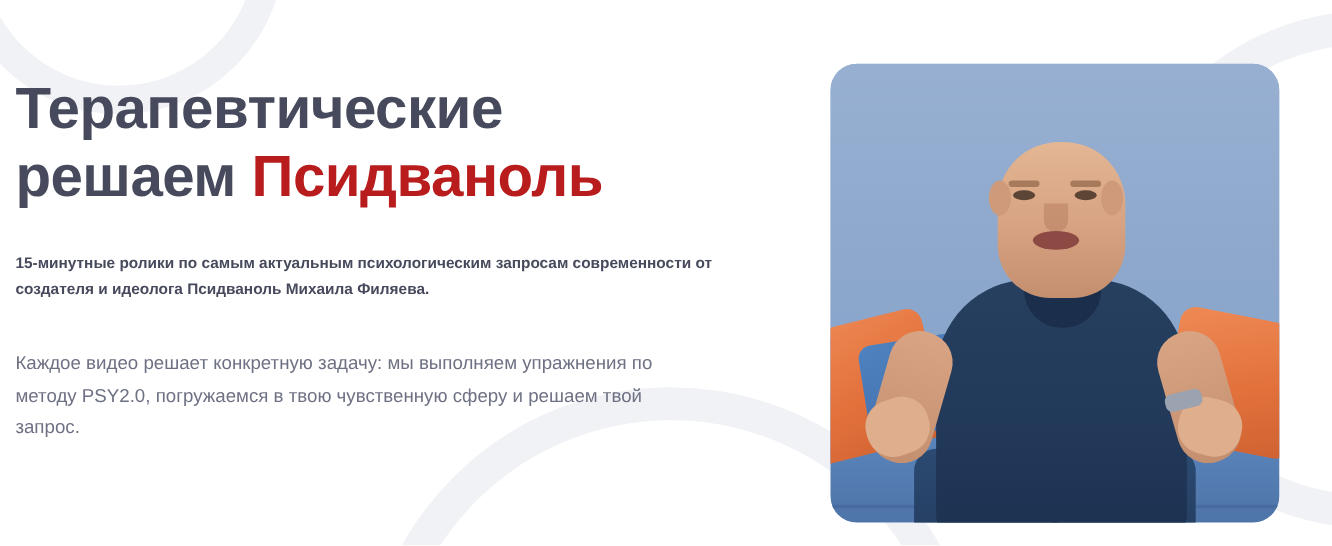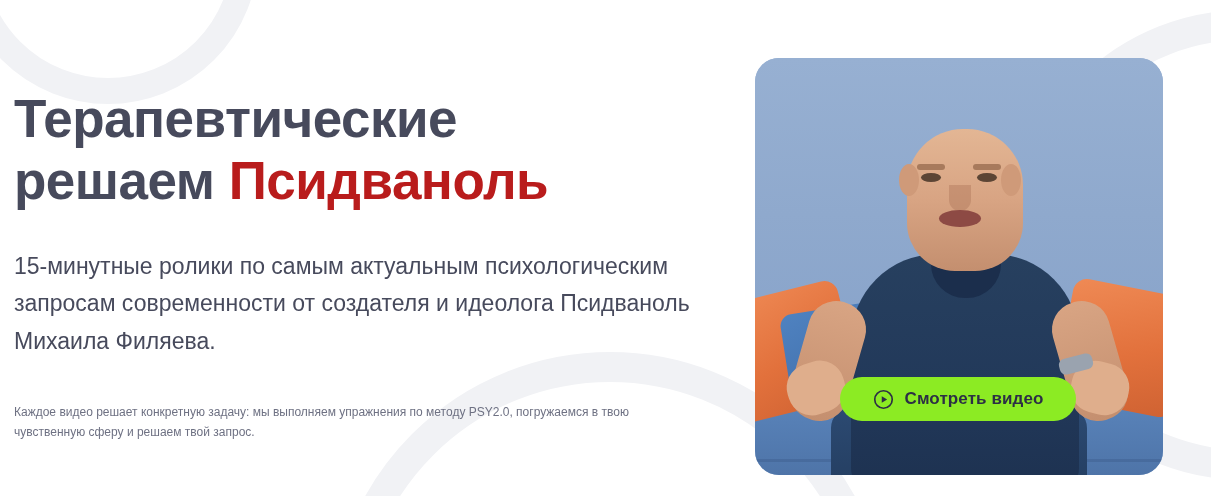--- a/index.html
+++ b/index.html
@@ -58,42 +58,42 @@
   .content {
     position: absolute;
     left: 14px;
     top: 0;
     width: 720px;
     height: 496px;
     z-index: 2;
   }
 
   .headline {
-    margin-top: 88px;
+    margin-top: 68px;
     font-size: 53px;
     line-height: 1.17;
     font-weight: 700;
     letter-spacing: -0.5px;
     color: #474a5c;
     max-width: 660px;
   }
   .headline .accent { color: #b91c1c; }
 
   .subhead {
     margin-top: 36px;
-    font-size: 23px;
+    font-size: 14px;
     line-height: 1.62;
-    font-weight: 400;
+    font-weight: 700;
     color: #474a5c;
     max-width: 690px;
   }
 
   .body-copy {
     margin-top: 42px;
-    font-size: 12px;
+    font-size: 17px;
     line-height: 1.72;
     font-weight: 400;
     color: #6e7183;
     max-width: 620px;
   }
 
   
   .video-card {
     position: absolute;
     left: 755px;
@@ -399,25 +399,16 @@
         <div class="ear ear-r"></div>
         <div class="brow brow-l"></div>
         <div class="brow brow-r"></div>
         <div class="eye eye-l"></div>
         <div class="eye eye-r"></div>
         <div class="nose"></div>
         <div class="mouth"></div>
       </div>
     </div>
 
-    <button class="watch-btn">
-      <span class="play-icon">
-        <svg width="21" height="21" viewBox="0 0 24 24" aria-hidden="true">
-          <circle cx="12" cy="12" r="10" fill="none" stroke="#2c2f45" stroke-width="1.9"></circle>
-          <path d="M10 8.2 L16.2 12 L10 15.8 Z" fill="#2c2f45"></path>
-        </svg>
-      </span>
-      <span class="btn-label">Смотреть видео</span>
-    </button>
 
   </div>
 
 </div>
 
 </body></html>

